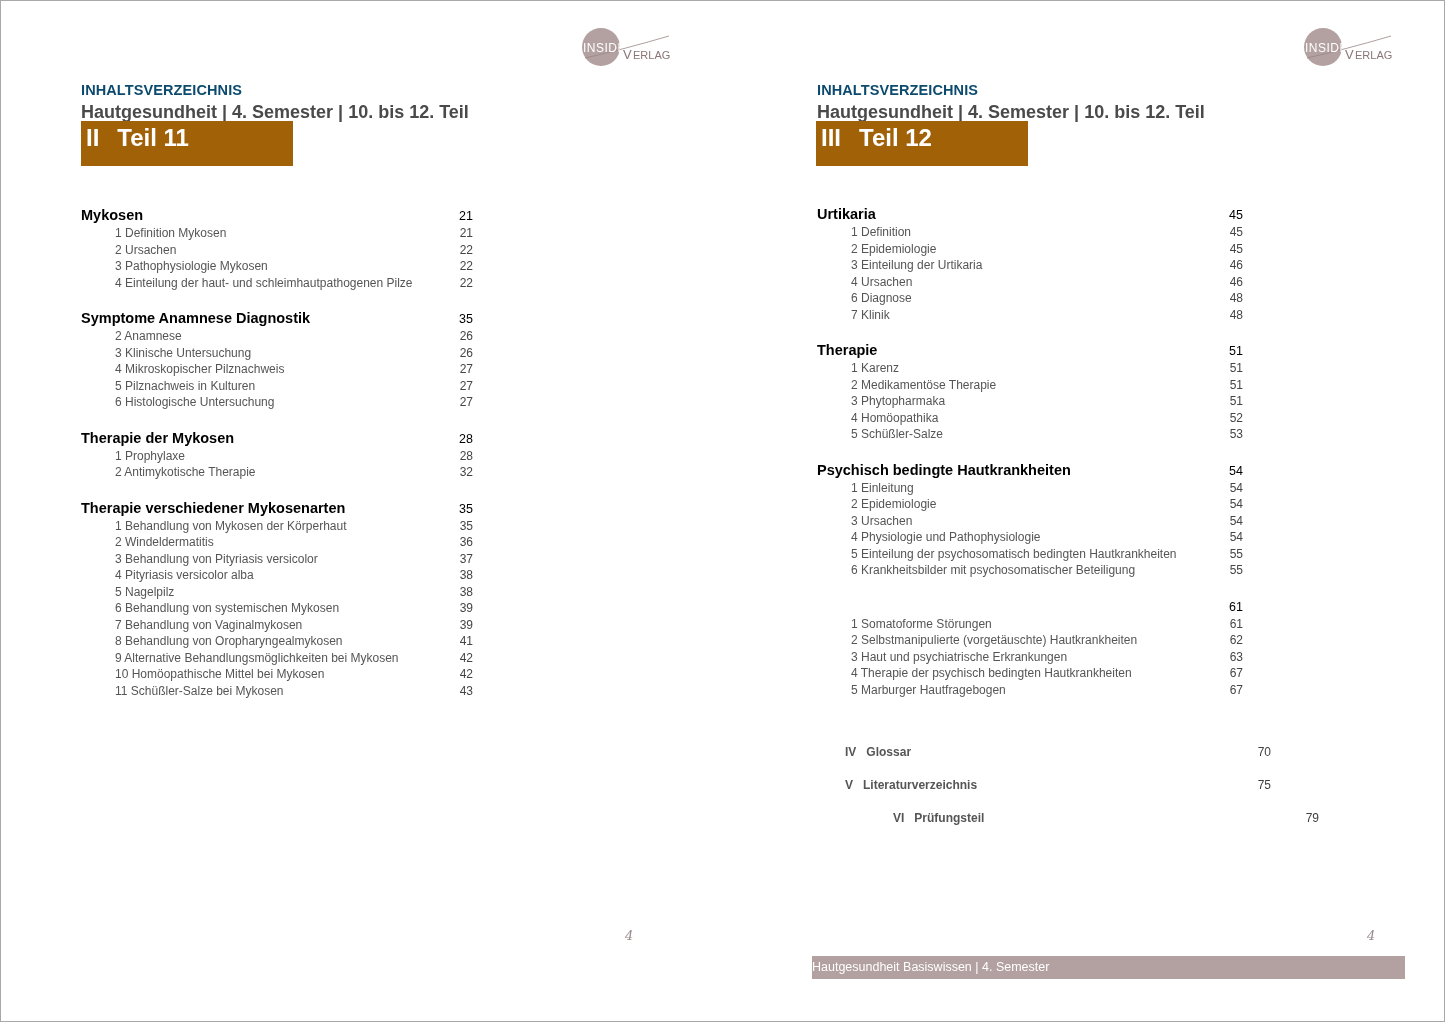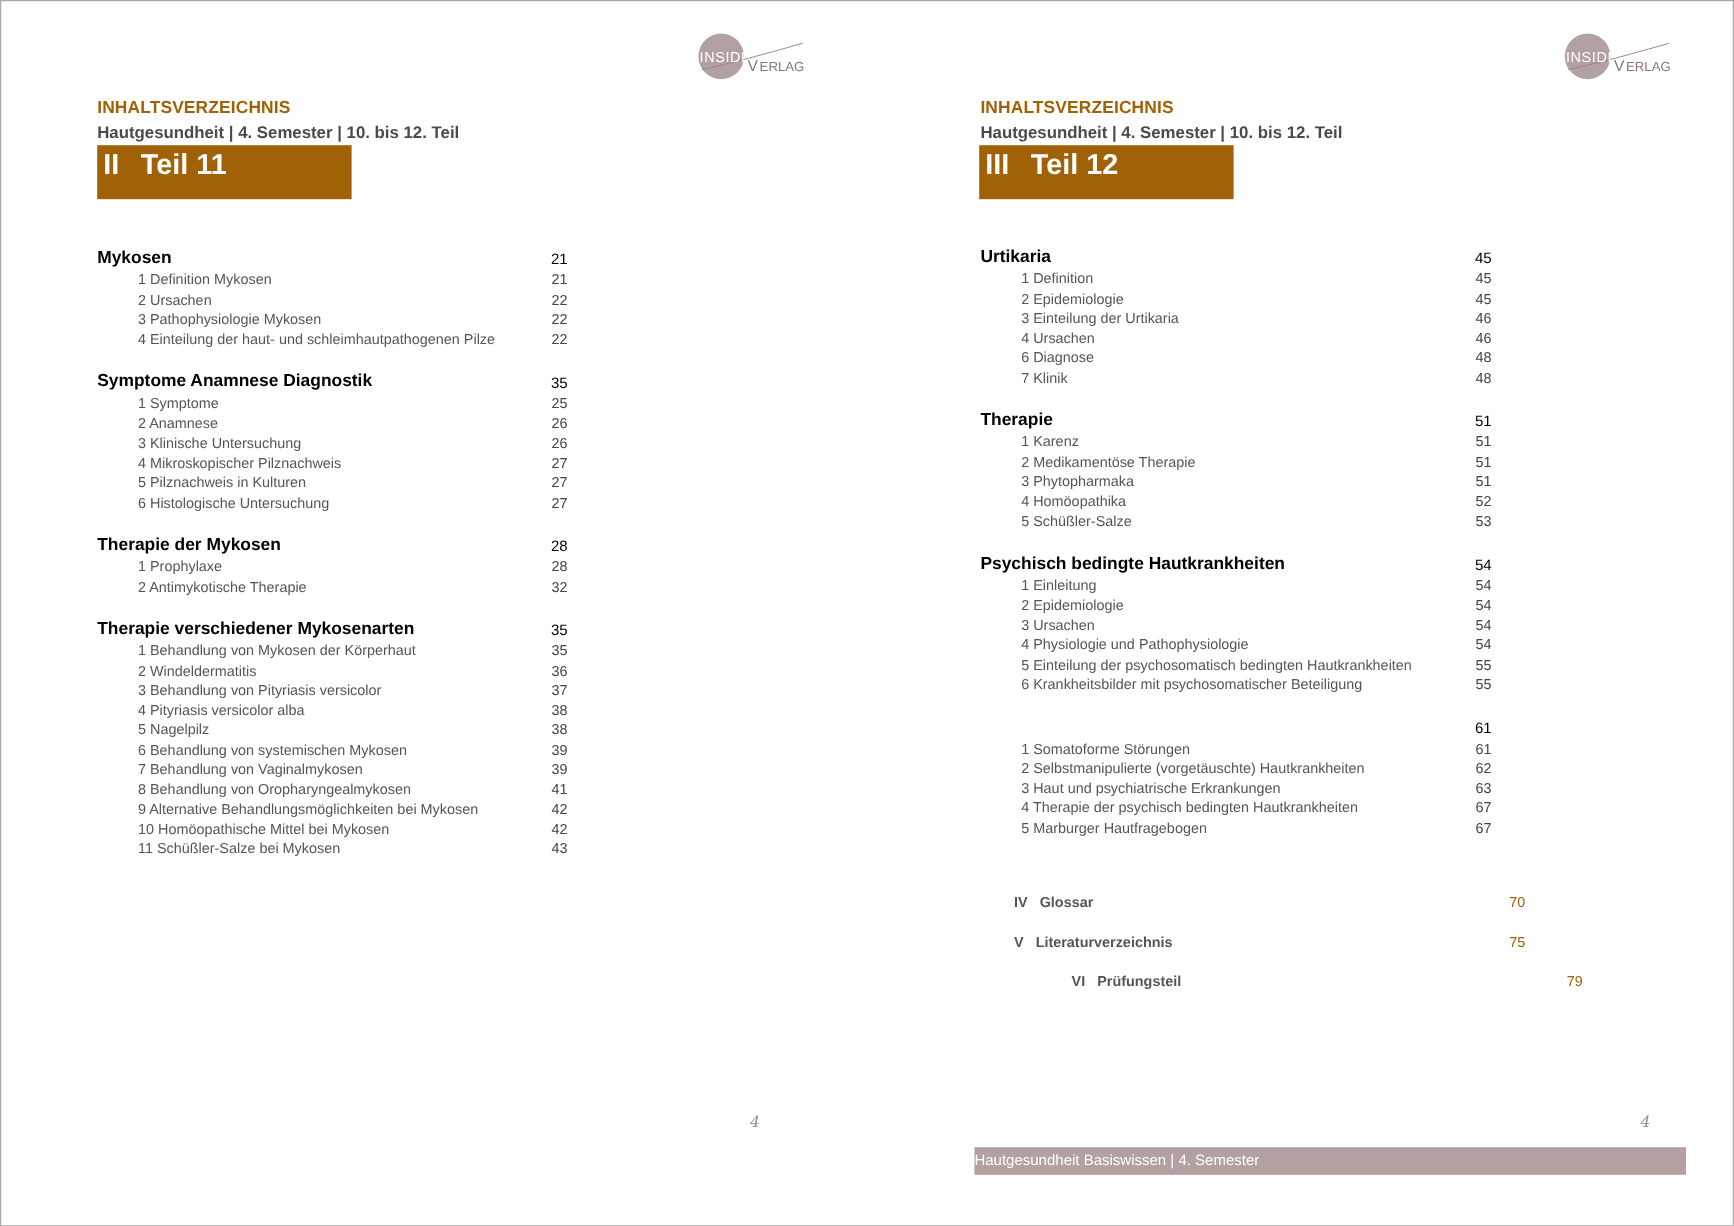--- a/index.html
+++ b/index.html
@@ -6,35 +6,35 @@
   body {
     width:1445px; height:1022px; position:relative; overflow:hidden;
     background:#ffffff;
     font-family:"Liberation Sans", sans-serif;
     box-sizing:border-box;
     border-top:1px solid #a8a8a8; border-left:1px solid #a8a8a8;
     border-right:1px solid #a8a8a8; border-bottom:1px solid #a8a8a8;
   }
   .logo { position:absolute; width:90px; height:42px; }
   .logo svg { display:block; }
-  .hdr1 { position:absolute; font-size:14.5px; font-weight:bold; color:#a16207; letter-spacing:0.1px; }
-  .hdr2 { position:absolute; font-size:14px; font-weight:bold; color:#4a4a4a; }
+  .hdr1 { position:absolute; font-size:14.5px; font-weight:bold; color:#0c4a6e; letter-spacing:0.1px; }
+  .hdr2 { position:absolute; font-size:18px; font-weight:bold; color:#4a4a4a; }
   .partbar {
     position:absolute; height:45px; width:212px; background:#a16207; color:#fff;
     font-size:24px; font-weight:bold; line-height:33px; box-sizing:border-box; padding-left:5px;
   }
   .partbar .num { display:inline-block; margin-right:18px; }
   .toc { position:absolute;margin-top:34px; }
   .sec { margin-bottom:18px; }
   .sec-h { position:relative; height:19px; font-size:14.5px; font-weight:bold; color:#000; line-height:19px; }
   .sec-h .pg { position:absolute; right:0; top:1px; font-size:12.5px; font-weight:normal; }
   .item { position:relative; height:16.5px; font-size:12px; color:#555; line-height:16.5px; padding-left:34px; }
   .item .pg { position:absolute; right:0; top:0; color:#444; }
   .extra { position:absolute; font-size:12px; font-weight:bold; color:#555;padding-left:28px; }
-  .extra .pg { position:absolute; right:0; font-weight:normal; color:#a16207; }
+  .extra .pg { position:absolute; right:0; font-weight:normal; color:#404040; }
   .pagenum { position:absolute; font-size:13px; color:#9a8a8a; font-style:italic; font-family:"DejaVu Serif", serif; }
   .footbar {
     position:absolute; left:811px; top:955px; width:593px; height:23px; background:#b3a0a0;
     color:#fff; font-size:12.5px; line-height:23px; text-align:left; box-sizing:border-box; padding-right:3px;
   }
 </style>
 </head>
 <body>
 
 <div class="logo" style="left:580px; top:25px;">
@@ -66,21 +66,20 @@
 <div class="toc" style="left:80px; top:171px; width:392px;">
   <div class="sec">
     <div class="sec-h"><span>Mykosen</span><span class="pg">21</span></div>
     <div class="item"><span>1 Definition Mykosen</span><span class="pg">21</span></div>
     <div class="item"><span>2 Ursachen</span><span class="pg">22</span></div>
     <div class="item"><span>3 Pathophysiologie Mykosen</span><span class="pg">22</span></div>
     <div class="item"><span>4 Einteilung der haut- und schleimhautpathogenen Pilze</span><span class="pg">22</span></div>
   </div>
   <div class="sec">
     <div class="sec-h"><span>Symptome Anamnese Diagnostik</span><span class="pg">35</span></div>
-    <div class="item"><span>1 Symptome</span><span class="pg">25</span></div>
     <div class="item"><span>2 Anamnese</span><span class="pg">26</span></div>
     <div class="item"><span>3 Klinische Untersuchung</span><span class="pg">26</span></div>
     <div class="item"><span>4 Mikroskopischer Pilznachweis</span><span class="pg">27</span></div>
     <div class="item"><span>5 Pilznachweis in Kulturen</span><span class="pg">27</span></div>
     <div class="item"><span>6 Histologische Untersuchung</span><span class="pg">27</span></div>
   </div>
   <div class="sec">
     <div class="sec-h"><span>Therapie der Mykosen</span><span class="pg">28</span></div>
     <div class="item"><span>1 Prophylaxe</span><span class="pg">28</span></div>
     <div class="item"><span>2 Antimykotische Therapie</span><span class="pg">32</span></div>

